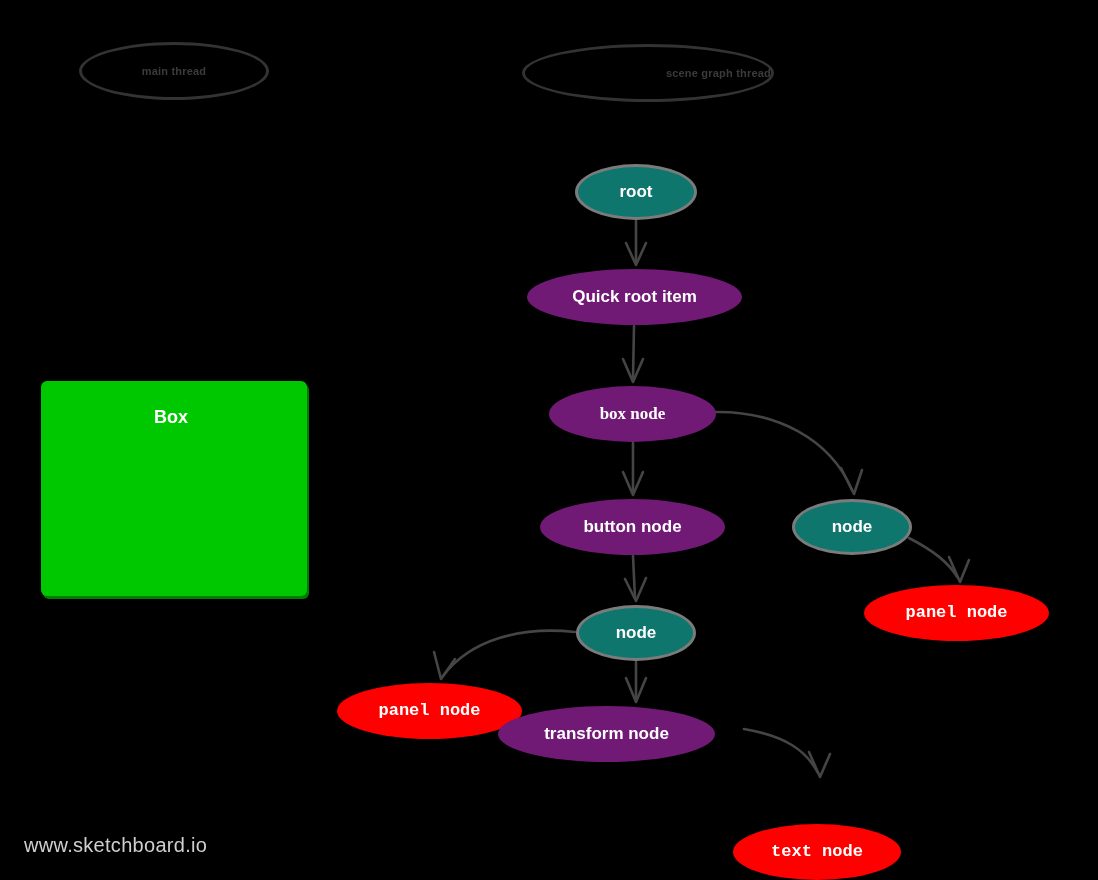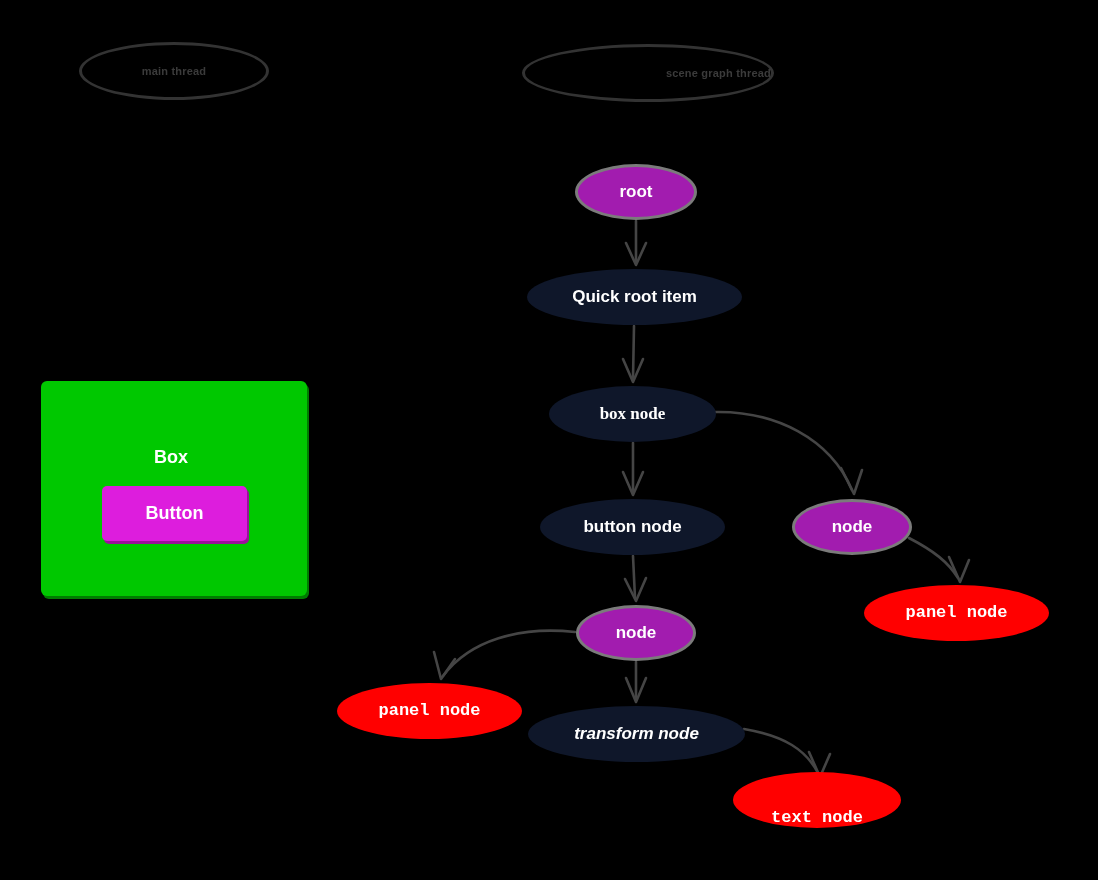--- a/index.html
+++ b/index.html
@@ -45,29 +45,29 @@
   .lane {
     background: transparent;
     border: 3px solid #333333;
     color: #3b3b3b;
     font-size: 11px;
     font-weight: bold;
     letter-spacing: .2px;
   }
   
   .n-grey {
-    background: #a21caf;
+    background: #0f766e;
     border: 3px solid #7b7b7b;
     color: #ffffff;
     font-size: 17px;
     font-weight: bold;
   }
   
   .n-blue {
-    background: #0f172a;
+    background: #701a75;
     border: none;
     color: #ffffff;
     font-size: 17px;
     font-weight: bold;
   }
   
   .n-red {
     background: #ff0000;
     border: none;
     color: #ffffff;
@@ -85,21 +85,20 @@
   }
   .widget-box-label {
     position: absolute;
     left: 0;
     right: 6px;
     top: 26px;
     text-align: center;
     color: #ffffff;
     font-size: 18px;
     font-weight: bold;
-    margin-top: 40px;
   }
   .widget-button {
     position: absolute;
     box-sizing: border-box;
     display: flex;
     align-items: center;
     justify-content: center;
     background: #dd1ddd;
     border-radius: 5px;
     box-shadow: 2px 3px 0 #9c109c;
@@ -178,23 +177,20 @@
   </div>
 
   <div class="node ellipse lane" style="left:522px; top:44px; width:252px; height:58px;justify-content:flex-end;">
     <span>scene graph thread</span>
   </div>
 
   <div class="widget-box" style="left:41px; top:381px; width:266px; height:215px;">
     <div class="widget-box-label">Box</div>
   </div>
 
-  <div class="widget-button" style="left:102px; top:486px; width:145px; height:55px;">
-    <span>Button</span>
-  </div>
 
   <div class="node ellipse n-grey" style="left:575px; top:164px; width:122px; height:56px;">
     <span>root</span>
   </div>
 
   <div class="node ellipse n-blue" style="left:527px; top:269px; width:215px; height:56px;">
     <span>Quick root item</span>
   </div>
 
   <div class="node ellipse n-blue" style="left:549px; top:386px; width:167px; height:56px;font-family:Liberation Serif, serif;">
@@ -214,22 +210,23 @@
   </div>
 
   <div class="node ellipse n-grey" style="left:576px; top:605px; width:120px; height:56px;">
     <span>node</span>
   </div>
 
   <div class="node ellipse n-red" style="left:337px; top:683px; width:185px; height:56px;">
     <span>panel node</span>
   </div>
 
-  <div class="node ellipse n-blue" style="left:528px; top:706px; width:217px; height:56px;font-style:italic;">
+  <div class="node ellipse n-blue" style="left:498px; top:706px; width:217px; height:56px;">
     <span>transform node</span>
   </div>
 
-  <div class="node ellipse n-red" style="left:733px; top:772px; width:168px; height:56px;align-items:flex-end;">
+  <div class="node ellipse n-red" style="left:733px; top:824px; width:168px; height:56px;">
     <span>text node</span>
   </div>
 
+  <div class="watermark">www.sketchboard.io</div>
 
 </div>
 
 </body></html>

